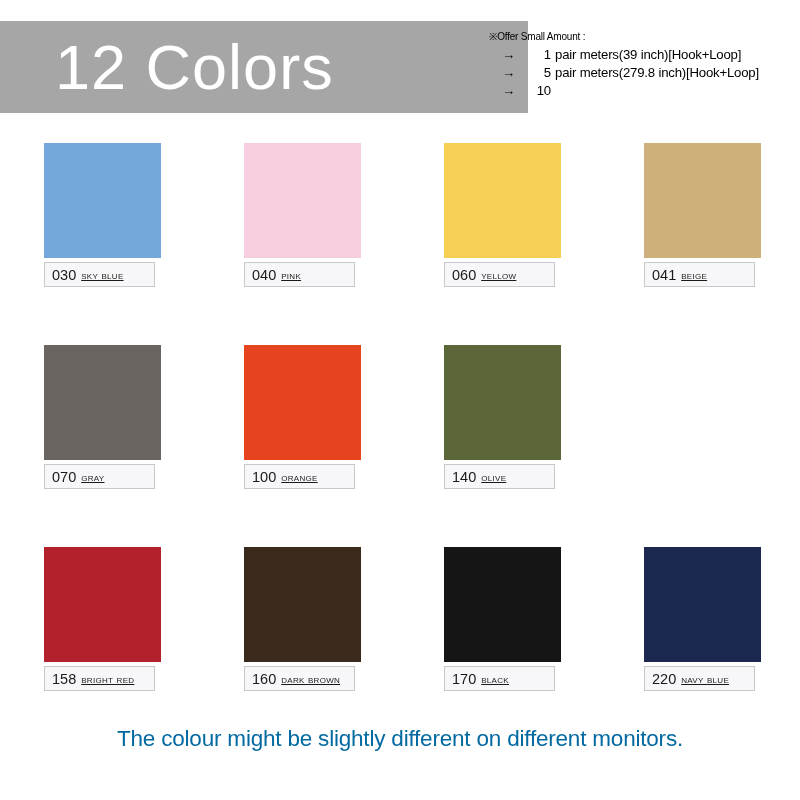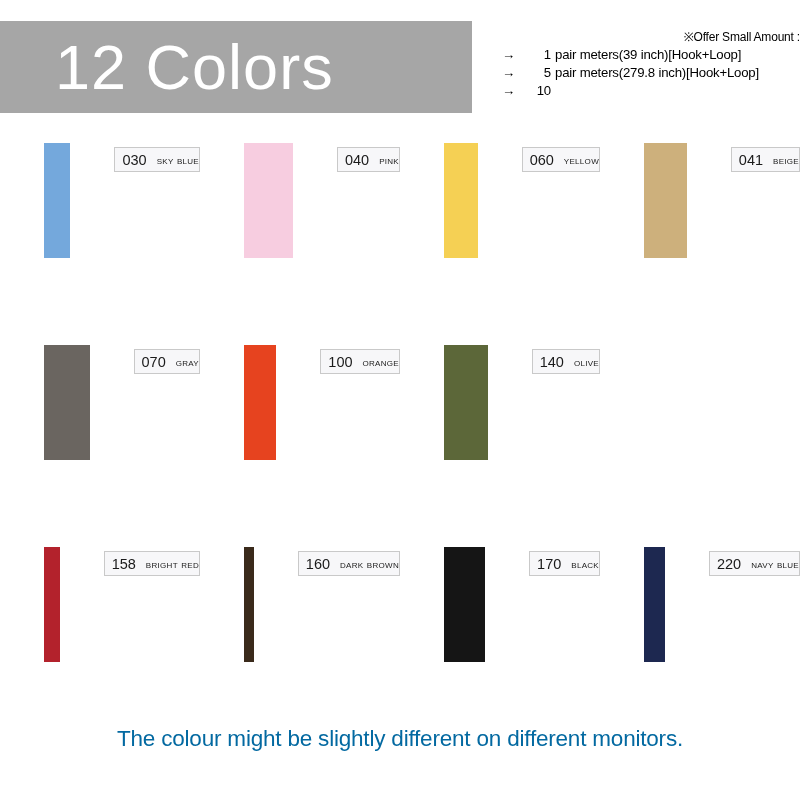--- a/index.html
+++ b/index.html
@@ -22,21 +22,21 @@
     position: absolute;
     top: 0;
     left: 0;
     width: 800px;
     height: 128px;
   }
   .title-banner {
     position: absolute;
     left: 0;
     top: 21px;
-    width: 472px;
+    width: 528px;
     height: 92px;
     background: #a6a6a6;
     display: flex;
     align-items: center;
   }
   .title-banner-text {
     color: #ffffff;
     font-size: 63px;
     font-weight: normal;
     letter-spacing: 1px;
@@ -45,25 +45,24 @@
     white-space: nowrap;
   }
 
   .notes {
     position: absolute;
     left: 489px;
     top: 28px;
     width: 311px;
   }
   .notes-title {
-    font-size: 12px;
+    font-size: 10px;
     line-height: 18px;
     white-space: nowrap;
     letter-spacing: -0.2px;
-    text-align: right;
   }
   .note-row {
     display: flex;
     font-size: 13.2px;
     line-height: 18px;
     white-space: nowrap;
     letter-spacing: -0.2px;
     padding-left: 13px;
   }
   .note-arrow {
@@ -84,20 +83,21 @@
     top: 143px;
     width: 800px;
   }
   .grid-row {
     display: flex;
     height: 202px;
   }
   .cell {
     width: 200px;
     display: flex;
+    flex-direction: column;
     align-items: flex-start;
   }
   .swatch {
     width: 117px;
     height: 115px;
     margin-left: 44px;
     display: block;
   }
   .label {
     margin-left: 44px;
@@ -117,21 +117,22 @@
     font-size: 14.5px;
     color: #1a1a1a;
     letter-spacing: 0px;
   }
   .label-name {
     font-size: 11px;
     color: #1a1a1a;
     font-variant: small-caps;
     text-transform: lowercase;
     letter-spacing: 0.3px;
-    margin-left: 10px;
+    margin-left: 5px;
+    text-decoration: underline;
   }
 
   
   .footer {
     position: absolute;
     left: 0;
     top: 726px;
     width: 800px;
     text-align: center;
   }

